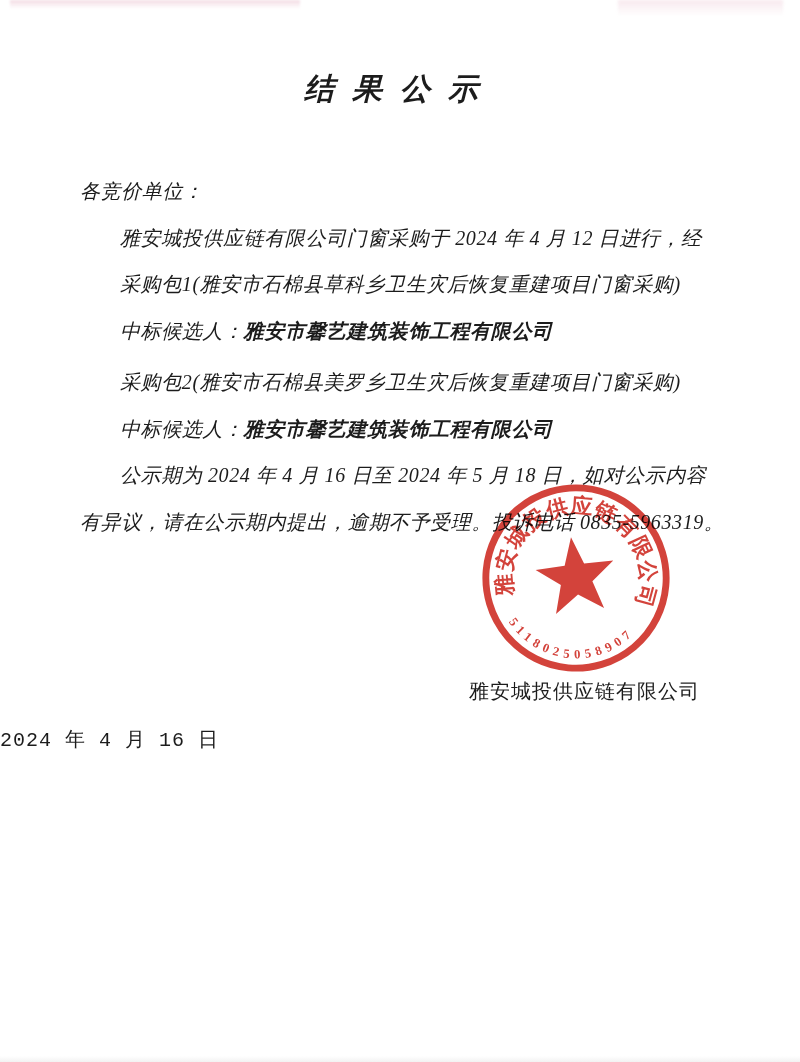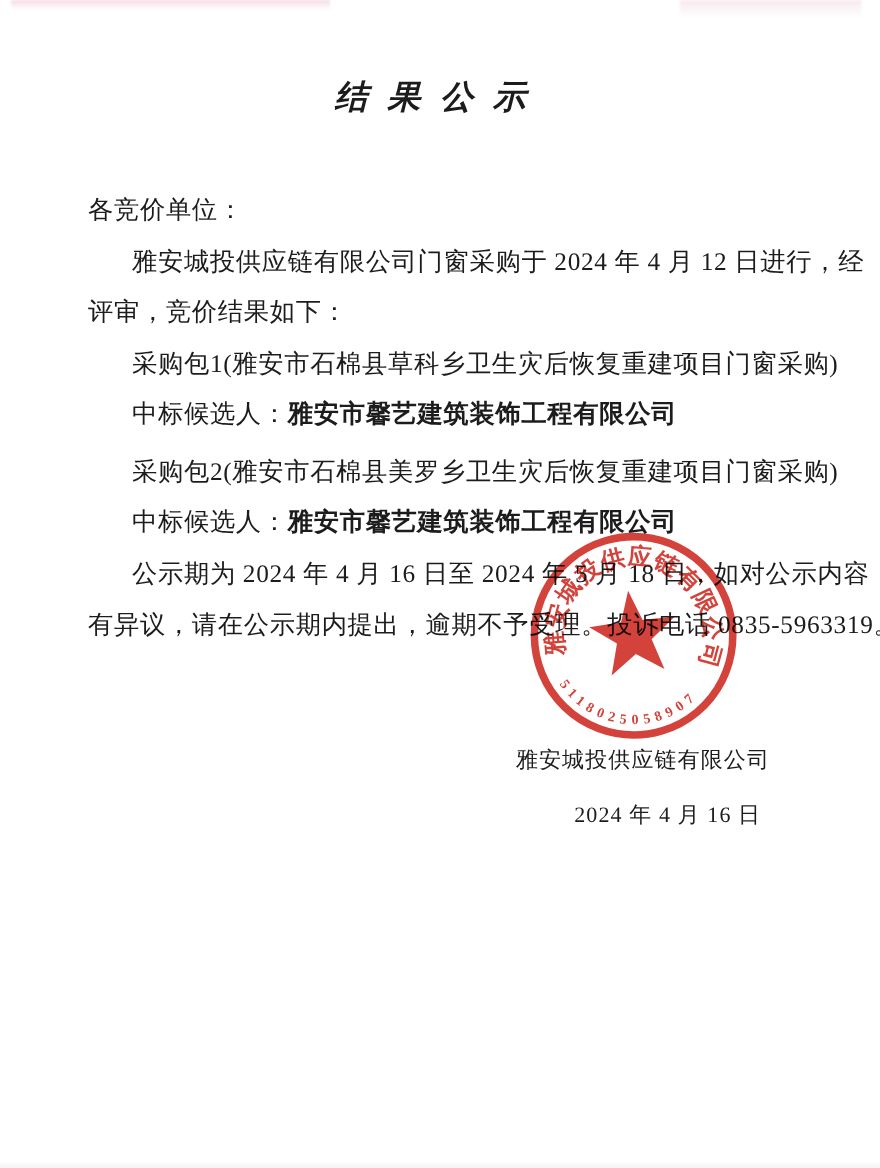--- a/index.html
+++ b/index.html
@@ -48,22 +48,23 @@
     line-height: 46px;
   }
   .title-line1 { letter-spacing: 7px; }
   .title-line2 { letter-spacing: 18px; font-style: italic; }
 
   .doc-body {
     position: absolute;
     top: 168px;
     left: 80px;
     right: 58px;
-    font-size: 23px;
+    font-size: 20px;
     letter-spacing: 0.6px;
+    font-style: italic;
   }
   .line {
     line-height: 46.5px;
     white-space: nowrap;
   }
   .indent { text-indent: 40px; }
   .gap-top { margin-top: 5px; }
   .bold { font-weight: bold; margin-top: 24px; }
 
   .signature {
@@ -73,24 +74,25 @@
     width: 100%;
     font-size: 20px;
     letter-spacing: 1px;
   }
   .sig-company {
     text-align: right;
     padding-right: 100px;
     line-height: 46px;
   }
   .sig-date {
-    text-align: right;
+    text-align: left;
     padding-right: 108px;
     line-height: 46px;
     margin-top: 4px;
+    font-family: Liberation Mono, monospace;
   }
 
   .seal {
     position: absolute;
     left: 478px;
     top: 480px;
     width: 196px;
     height: 196px;
     mix-blend-mode: multiply;
     opacity: 0.93;
@@ -112,21 +114,20 @@
   <div class="artifact artifact-right"></div>
   <div class="artifact artifact-bottom"></div>
 
   <div class="title">
     <div class="title-line2">结果公示</div>
   </div>
 
   <div class="doc-body">
     <div class="line">各竞价单位：</div>
     <div class="line indent">雅安城投供应链有限公司门窗采购于 2024 年 4 月 12 日进行，经</div>
-    <div class="line">评审，竞价结果如下：</div>
     <div class="line indent">采购包1(雅安市石棉县草科乡卫生灾后恢复重建项目门窗采购)</div>
     <div class="line indent"><span>中标候选人：</span><span class="bold">雅安市馨艺建筑装饰工程有限公司</span></div>
     <div class="line indent gap-top">采购包2(雅安市石棉县美罗乡卫生灾后恢复重建项目门窗采购)</div>
     <div class="line indent"><span>中标候选人：</span><span class="bold">雅安市馨艺建筑装饰工程有限公司</span></div>
     <div class="line indent">公示期为 2024 年 4 月 16 日至 2024 年 5 月 18 日，如对公示内容</div>
     <div class="line">有异议，请在公示期内提出，逾期不予受理。投诉电话 0835-5963319。</div>
   </div>
 
   <svg class="seal" viewBox="0 0 200 200" aria-hidden="true">
     <defs>

